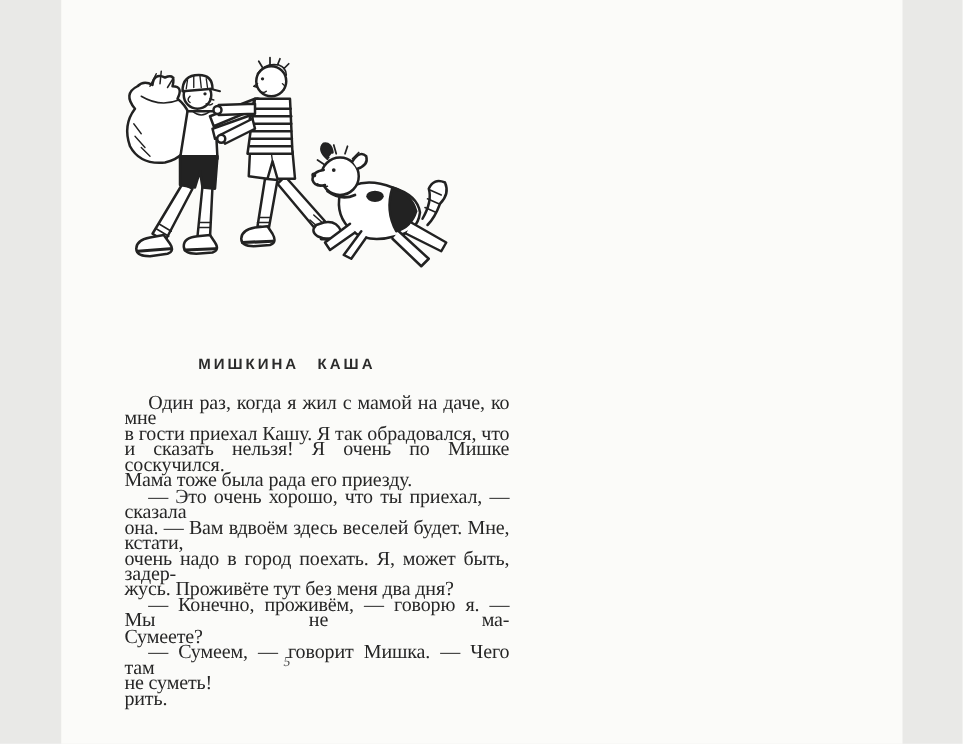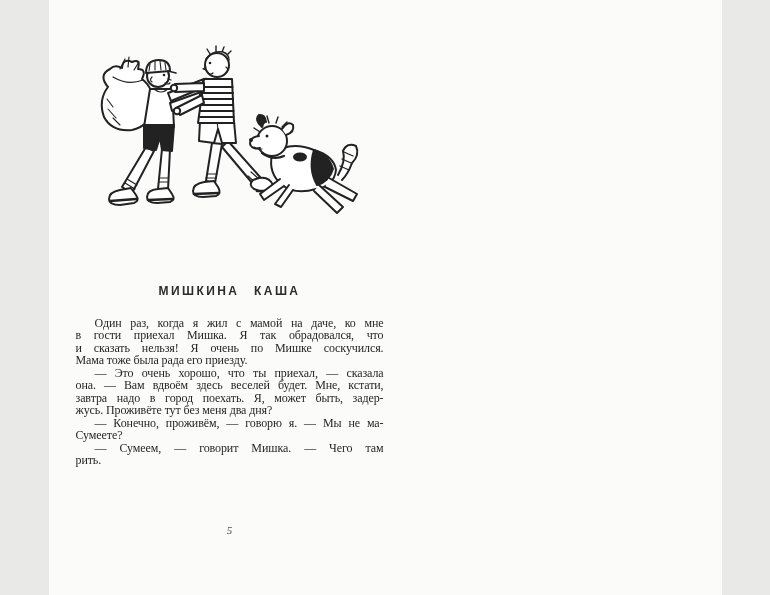--- a/index.html
+++ b/index.html
@@ -18,21 +18,21 @@
   .illustration svg{width:100%;height:100%;display:block;}
 
   .story-title{
     position:absolute;left:27px;top:284px;width:308px;margin:0;
     text-align:center;
     font-family:"Liberation Sans","DejaVu Sans",sans-serif;
     font-size:12px;font-weight:700;color:#2b2b2b;
     letter-spacing:2.4px;word-spacing:9px;
   }
 
-  .textcol{position:absolute;font-size:12px;line-height:12.45px;letter-spacing:-0.1px;}
+  .textcol{position:absolute;font-size:16px;line-height:12.45px;letter-spacing:-0.1px;margin-left:24px;}
   .textcol-left{left:27px;top:317px;width:308px;}
 
   .line{
     text-align:justify;
     text-align-last:justify;
     -moz-text-align-last:justify;
     text-justify:inter-word;
   }
   .line.first{text-indent:19px;}
   .line.plast{text-align-last:left;-moz-text-align-last:left;}
@@ -131,30 +131,31 @@
           <circle cx="191" cy="107" r="1.5" fill="#222" stroke="none"></circle>
           <path d="M186,124 q11,8 22,3" stroke-width="2.2"></path>
         </g>
       </svg>
     </figure>
 
     <h1 class="story-title">МИШКИНА КАША</h1>
 
     <div class="textcol textcol-left" id="left-text">
         <div class="line first">Один раз, когда я жил с мамой на даче, ко мне</div>
-        <div class="line">в гости приехал Мишка. Я так обрадовался, что</div>
+        <div class="line">в гости приехал Кашу. Я так обрадовался, что</div>
         <div class="line">и сказать нельзя! Я очень по Мишке соскучился.</div>
         <div class="line plast">Мама тоже была рада его приезду.</div>
         <div class="line first">— Это очень хорошо, что ты приехал, — сказала</div>
         <div class="line">она. — Вам вдвоём здесь веселей будет. Мне, кстати,</div>
-        <div class="line">завтра надо в город поехать. Я, может быть, задер-</div>
+        <div class="line">очень надо в город поехать. Я, может быть, задер-</div>
         <div class="line plast">жусь. Проживёте тут без меня два дня?</div>
         <div class="line first">— Конечно, проживём, — говорю я. — Мы не ма-</div>
         <div class="line plast">Сумеете?</div>
         <div class="line first">— Сумеем, — говорит Мишка. — Чего там</div>
+        <div class="line plast">не суметь!</div>
         <div class="line plast">рить.</div>
       </div>
 
     <div class="pagenum pagenum-left">5</div>
   </section>
 
   <section class="page page-right">
     
     
   </section>

